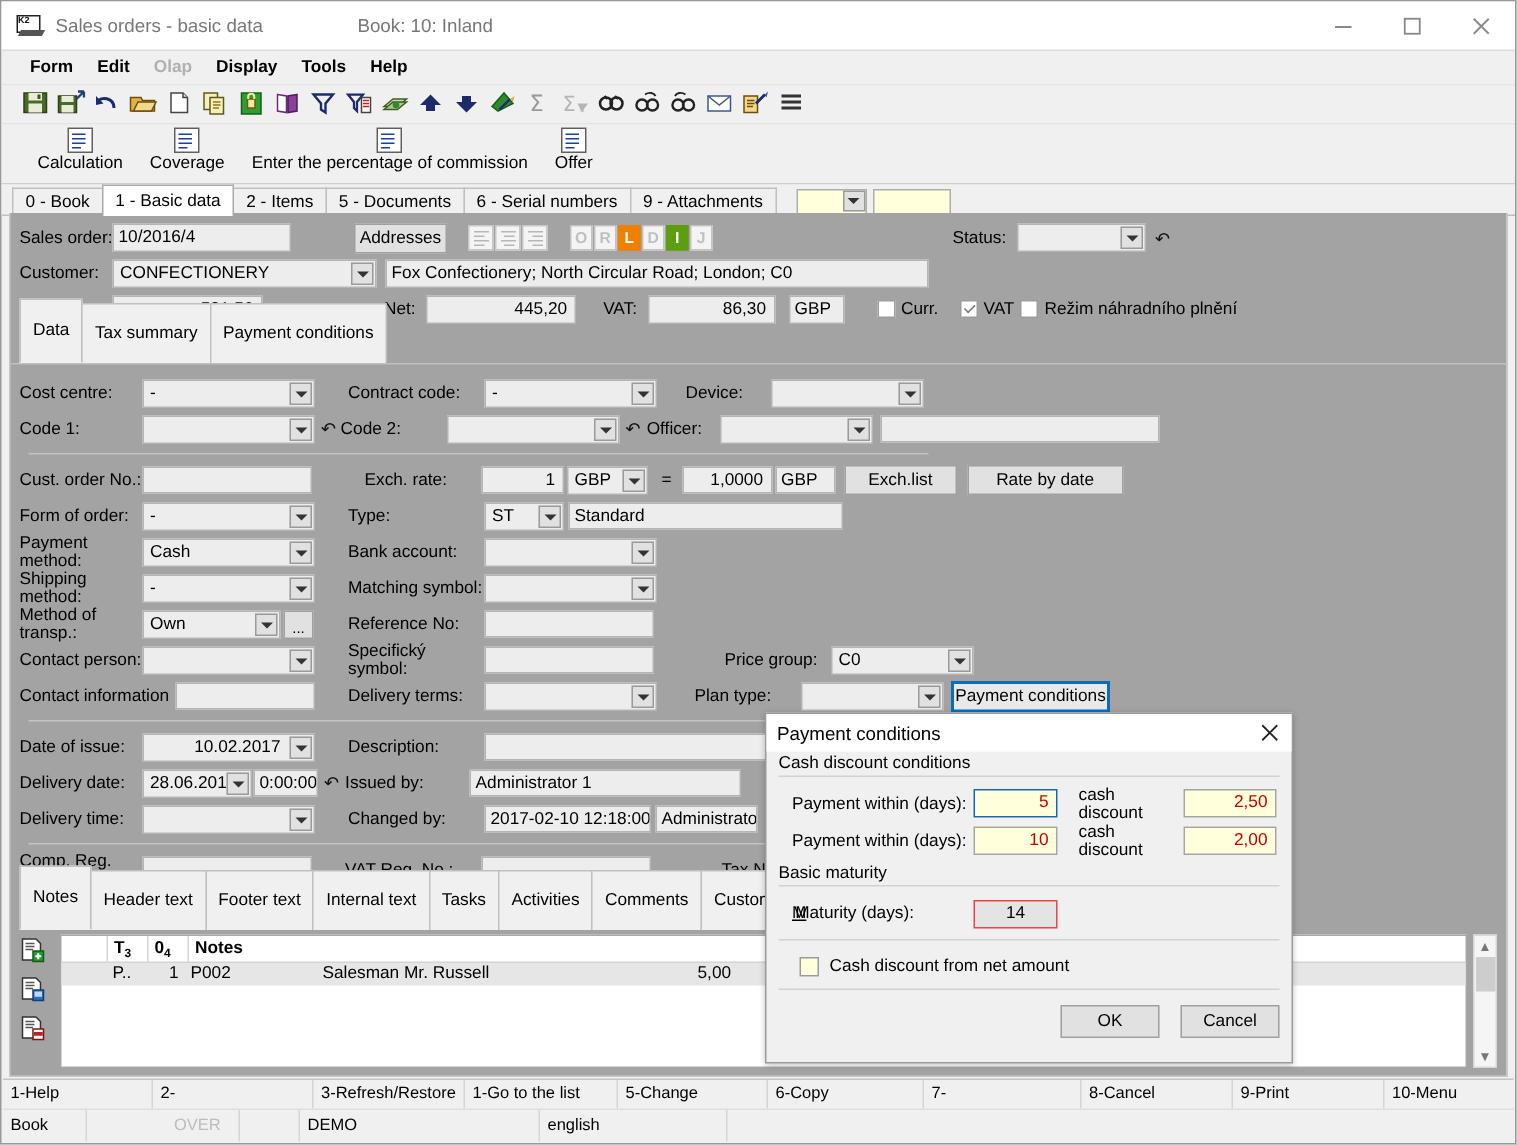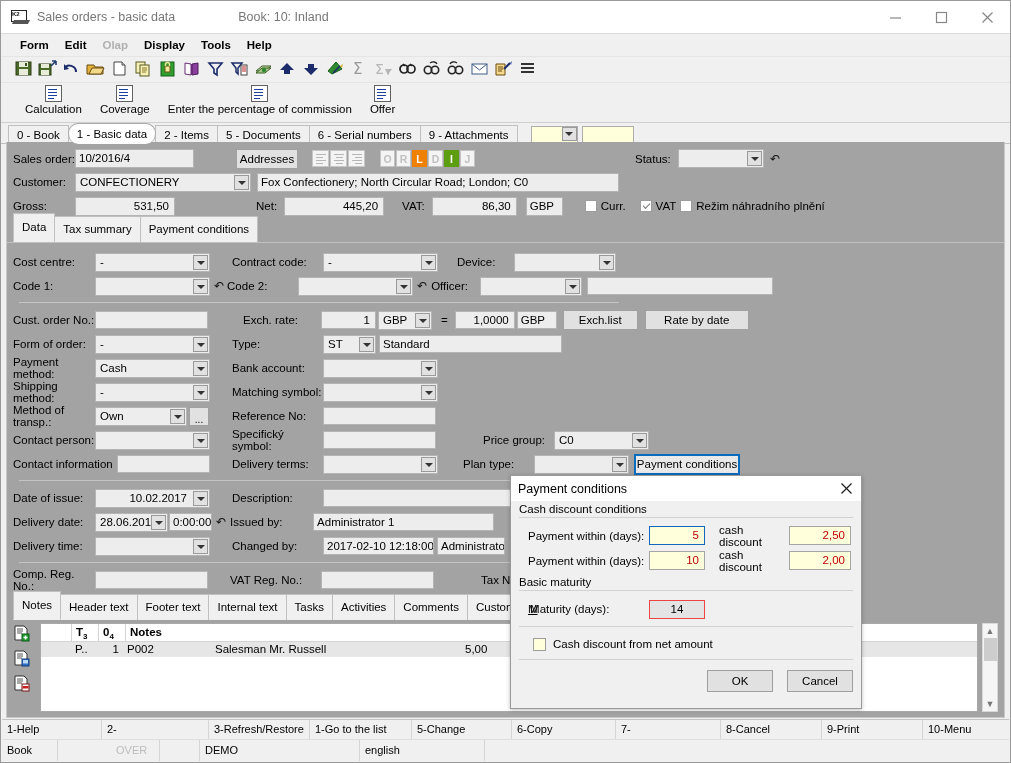--- a/index.html
+++ b/index.html
@@ -52,21 +52,21 @@
   .docico{position:relative;width:14px;height:15px;background:#fff;border:1px solid #606060;}
   .docico i{position:absolute;left:2px;width:9px;height:1.4px;background:#1d3f9e;display:block;}
 
   
   .tabrow{height:21px;background:#f0f0f0;display:flex;align-items:flex-end;
           padding-left:7px;position:relative;}
   .tab{height:18px;line-height:18px;padding:0 8px;font-size:11.5px;
        border:1px solid #c0c0c0;border-bottom:none;background:#f0f0f0;margin-right:-1px;
        position:relative;}
   .tab.active{background:#fff;height:20px;line-height:20px;z-index:3;
-              border-color:#a9a9a9;border-radius:10px;}
+              border-color:#a9a9a9;}
   .tabrow .ybox{margin-left:14px;display:flex;align-items:center;}
   .yfield{background:#ffffdc;border:1px solid #adadad;height:16px;}
 
   .tabline{position:absolute;left:0;right:0;bottom:0;height:1px;background:#c0c0c0;}
 
   
   .panel{position:absolute;left:5px;right:5px;top:141px;bottom:44px;
          background:#a3a3a3;border:1px solid #c8c8c8;border-top:none;}
 
   .row{display:flex;align-items:center;}
@@ -103,21 +103,21 @@
   .aligns .ab i{position:absolute;left:3px;width:10px;height:1.2px;background:#b6b6b6;}
 
   .chk{width:12px;height:12px;border:1px solid #9c9c9c;background:#fff;
        display:inline-block;position:relative;box-sizing:border-box;vertical-align:-2px;}
   .chk.checked:after{content:"";position:absolute;left:2px;top:2px;width:6px;height:3px;
        border-left:1.6px solid #777;border-bottom:1.6px solid #777;transform:rotate(-45deg);}
 
   
   .subtabs{display:flex;align-items:flex-end;padding-left:6px;height:20px;
            border-bottom:1px solid #c0c0c0;}
-  .subtab{height:17px;line-height:17px;padding:4px 8px;font-size:11.5px;
+  .subtab{height:17px;line-height:17px;padding:11px 8px;font-size:11.5px;
           border:1px solid #c0c0c0;border-bottom:none;background:#f0f0f0;margin-right:-1px;}
   .subtab.active{background:#f0f0f0;height:19px;line-height:19px;border-bottom:1px solid #f0f0f0;
                  z-index:2;position:relative;}
 
   
   .notestabs{display:flex;align-items:flex-end;padding-left:6px;height:20px;}
   .grid{background:#fff;border:1px solid #a8a8a8;}
   .gridhdr{font-weight:bold;font-size:11.5px;height:17px;line-height:17px;
            border-bottom:1px solid #d4d4d4;display:flex;}
   .gridrow{height:15px;line-height:15px;background:#e6e6e6;display:flex;font-size:11.5px;}

